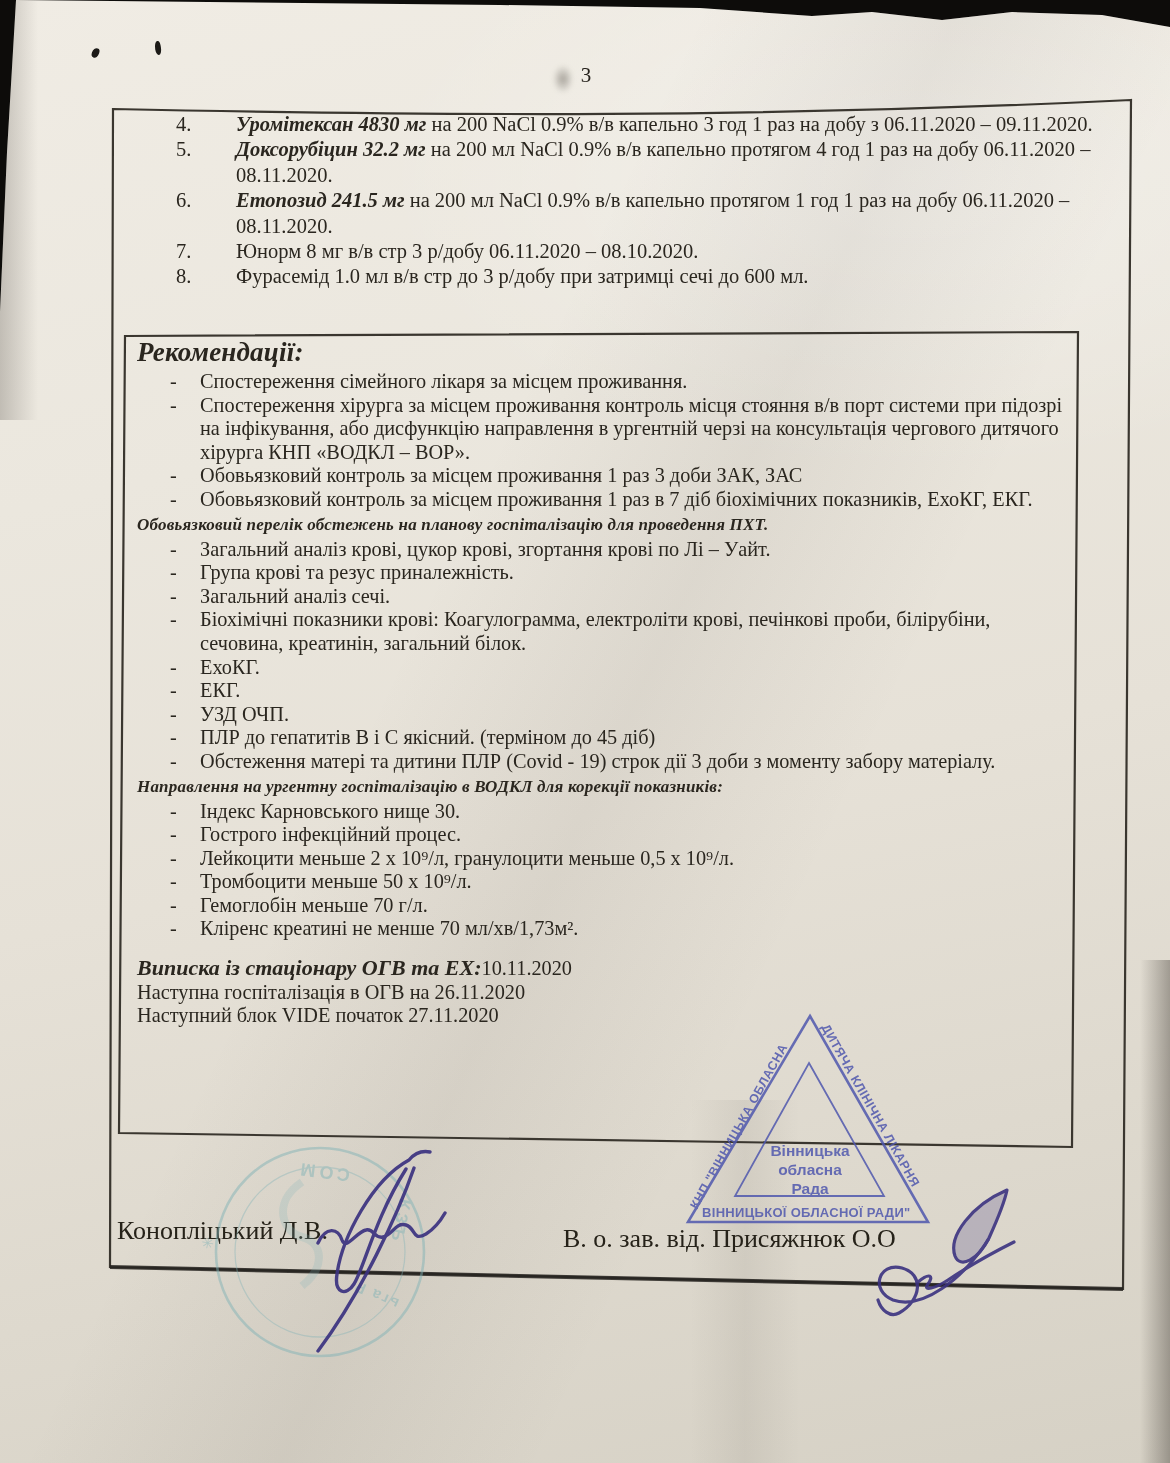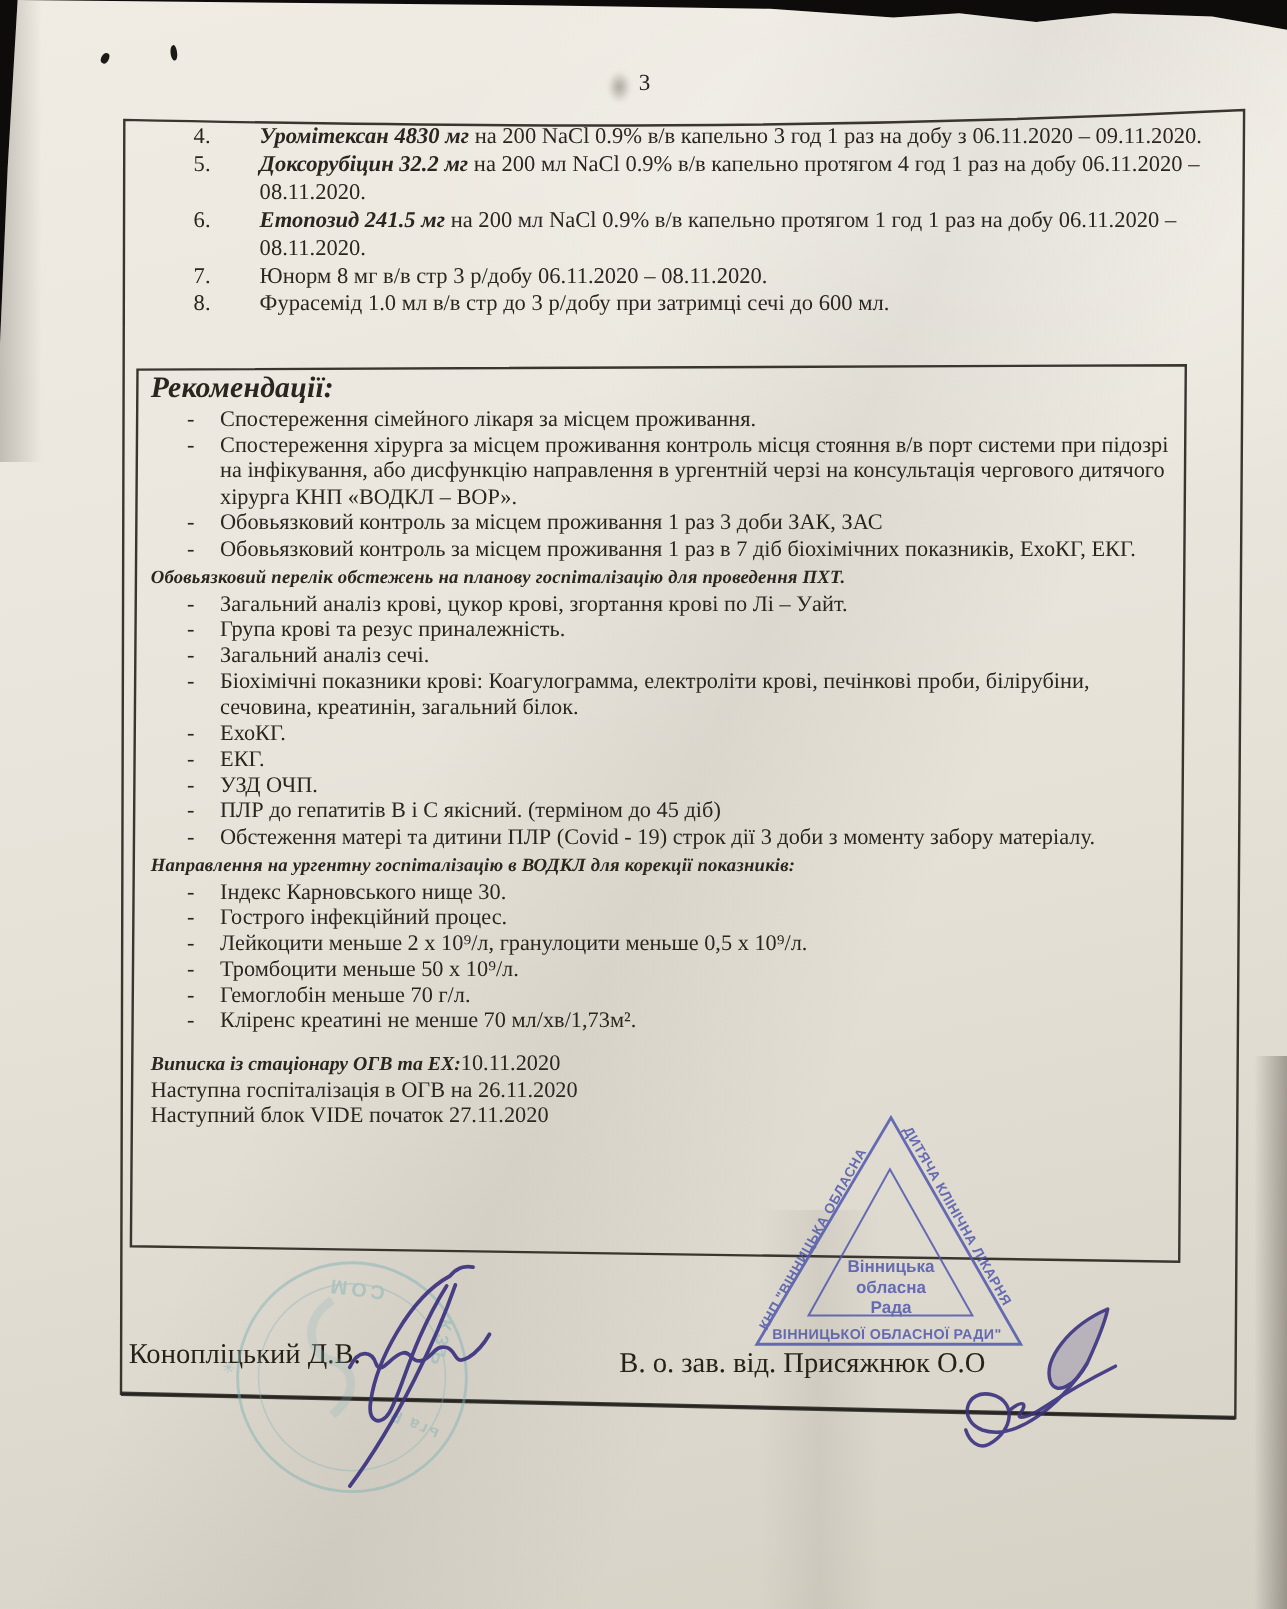--- a/index.html
+++ b/index.html
@@ -39,21 +39,21 @@
   .med-name{font-weight:bold;font-style:italic;text-align:right;}
   
   .inner-content{position:absolute;left:137px;top:337px;width:936px;
     font-size:20.3px;line-height:23.6px;}
   .sec-title{font-weight:bold;font-style:italic;font-size:17px;line-height:26px;letter-spacing:.2px;}
   .sec-title.lg{font-size:27px;line-height:31px;margin-bottom:2px;}
   .li{display:flex;padding-left:33px;}
   .dash{width:30px;flex:none;}
   .li-text{flex:1;}
   .discharge{margin-top:15px;}
-  .dis-label{font-weight:bold;font-style:italic;font-size:18px;}
+  .dis-label{font-weight:bold;font-style:italic;font-size:22px;}
   .dis-date{}
   .sig-label{position:absolute;font-size:26px;color:#262219;}
   .sig-label.left{left:117px;top:1216px;}
   .sig-label.right{left:563px;top:1224px;}
   
   .teal-s{stroke:var(--stamp_teal);fill:none;}
   .teal-t{fill:var(--stamp_teal);font-family:"Liberation Sans","DejaVu Sans",sans-serif;font-weight:bold;}
   .blue-s{stroke:var(--stamp_blue);fill:none;}
   .blue-t{fill:var(--stamp_blue);font-family:"Liberation Sans","DejaVu Sans",sans-serif;font-weight:bold;}
   .pen{stroke:var(--pen_ink);fill:none;stroke-linecap:round;stroke-linejoin:round;}
@@ -88,21 +88,21 @@
       <div class="med-item">
         <span class="med-num">5.</span>
         <span class="med-body"><span class="med-name">Доксорубіцин 32.2 мг</span><span> на 200 мл NaCl 0.9% в/в капельно протягом 4 год 1 раз на добу 06.11.2020 – 08.11.2020.</span></span>
       </div>
       <div class="med-item">
         <span class="med-num">6.</span>
         <span class="med-body"><span class="med-name">Етопозид 241.5 мг</span><span> на 200 мл NaCl 0.9% в/в капельно протягом 1 год 1 раз на добу 06.11.2020 – 08.11.2020.</span></span>
       </div>
       <div class="med-item">
         <span class="med-num">7.</span>
-        <span class="med-body"><span class="med-name"></span><span>Юнорм 8 мг в/в стр 3 р/добу 06.11.2020 – 08.11.2020.</span></span>
+        <span class="med-body"><span class="med-name"></span><span>Юнорм 8 мг в/в стр 3 р/добу 06.11.2020 – 08.10.2020.</span></span>
       </div>
       <div class="med-item">
         <span class="med-num">8.</span>
         <span class="med-body"><span class="med-name"></span><span>Фурасемід 1.0 мл в/в стр до 3 р/добу при затримці сечі до 600 мл.</span></span>
       </div>
     </div>
 
     <div class="inner-content">
       <div class="sec-title lg">Рекомендації:</div>
       <div class="li">

